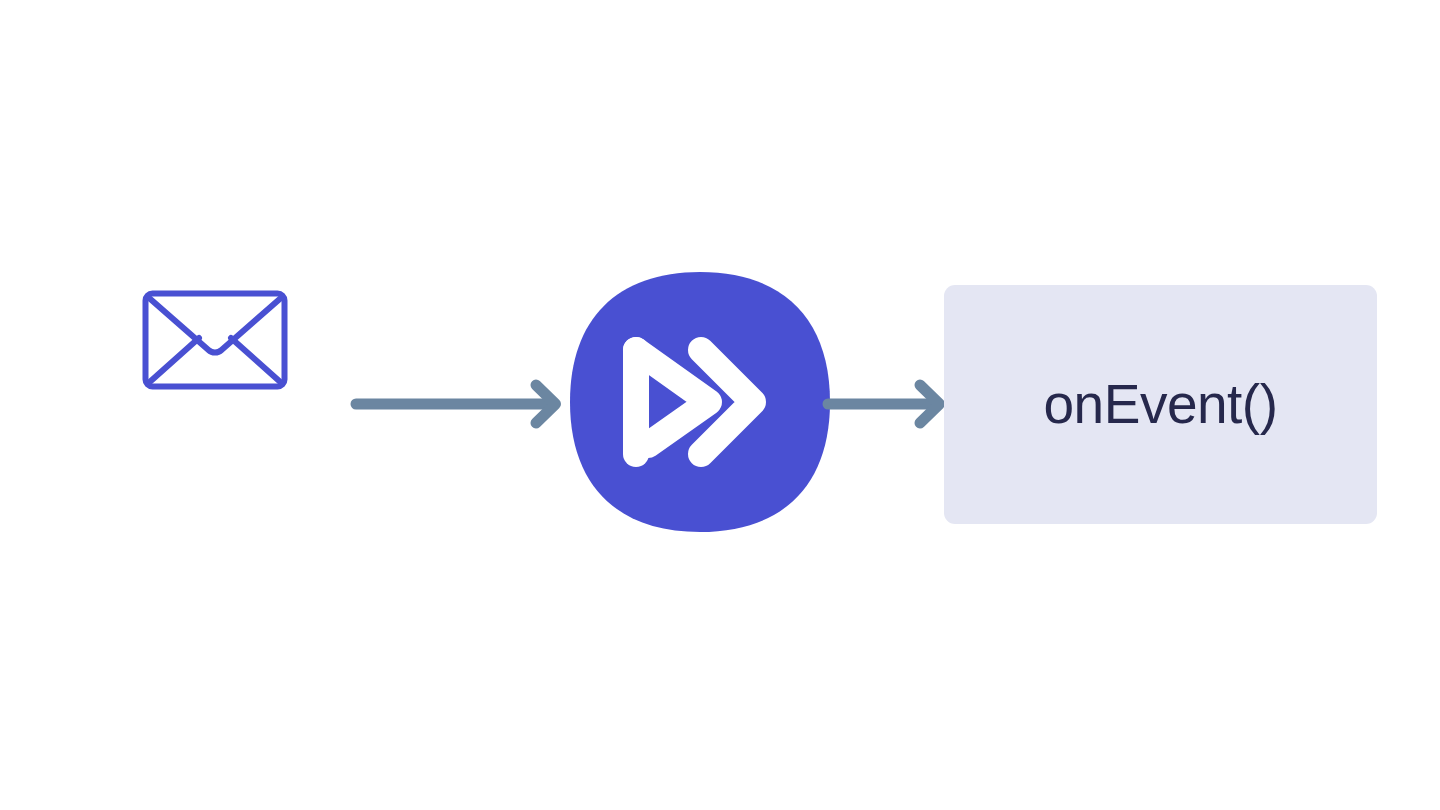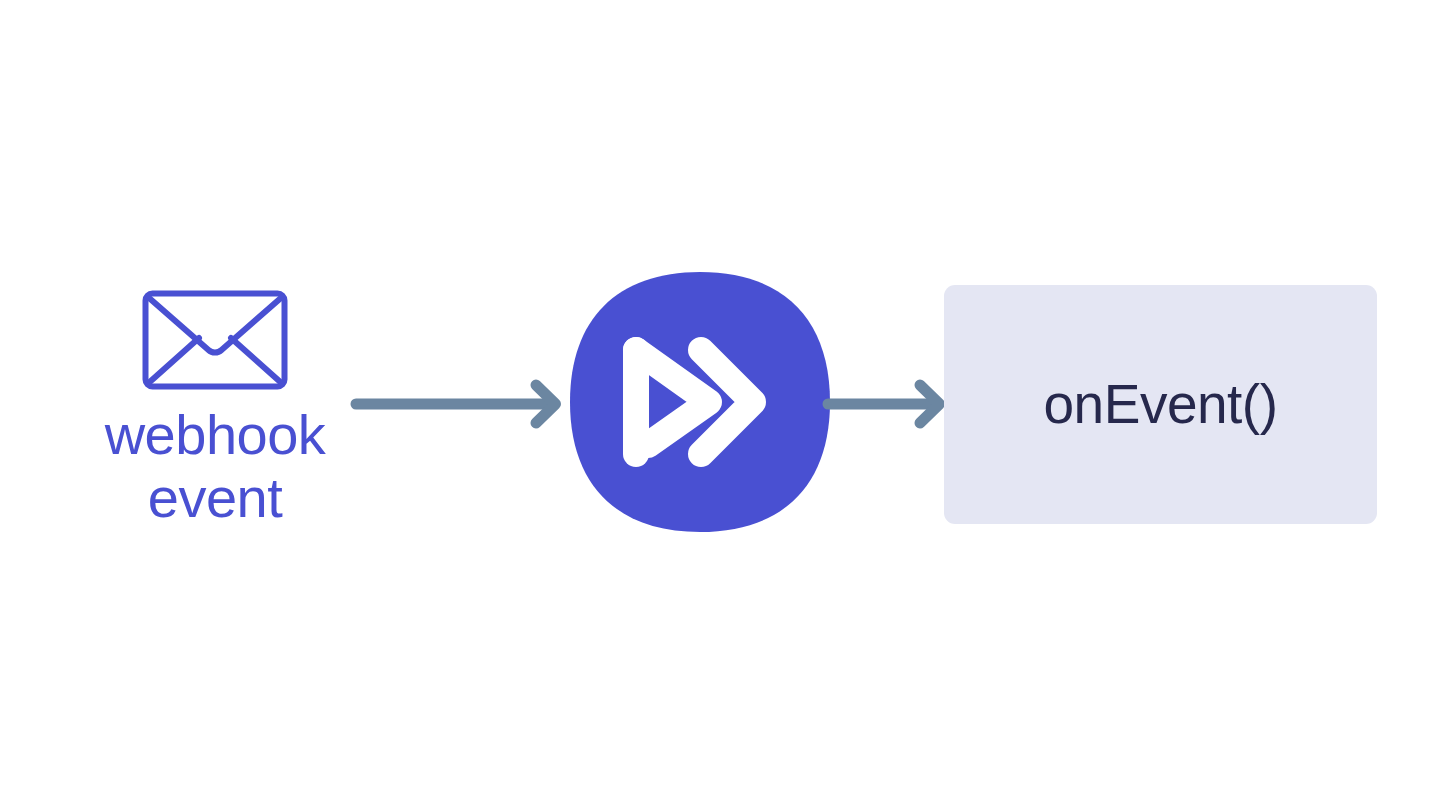--- a/index.html
+++ b/index.html
@@ -98,22 +98,20 @@
 
   <div class="source-node">
     <span class="envelope-icon-wrap">
       <svg class="envelope-icon" viewBox="0 0 146 100" xmlns="http://www.w3.org/2000/svg" fill="none" stroke="#4950d2" stroke-width="6" stroke-linecap="round" stroke-linejoin="round">
         <rect x="3.5" y="3.5" width="139" height="93" rx="7" ry="7"></rect>
         <path d="M6 7 L66.5 60 a9.5 9.5 0 0 0 13 0 L140 7"></path>
         <path d="M6 93.5 L57 48"></path>
         <path d="M140 93.5 L89 48"></path>
       </svg>
     </span>
-    <div class="source-caption">webhook
-event</div>
   </div>
 
   <span class="arrow arrow-1">
     <svg width="218" height="52" viewBox="0 0 218 52" xmlns="http://www.w3.org/2000/svg" fill="none" stroke="#6b86a1" stroke-width="11" stroke-linecap="round" stroke-linejoin="round">
       <path d="M6 26 H196"></path>
       <path d="M186 7 L205.5 26 L186 45"></path>
     </svg>
   </span>
 
   <div class="logo-node">

